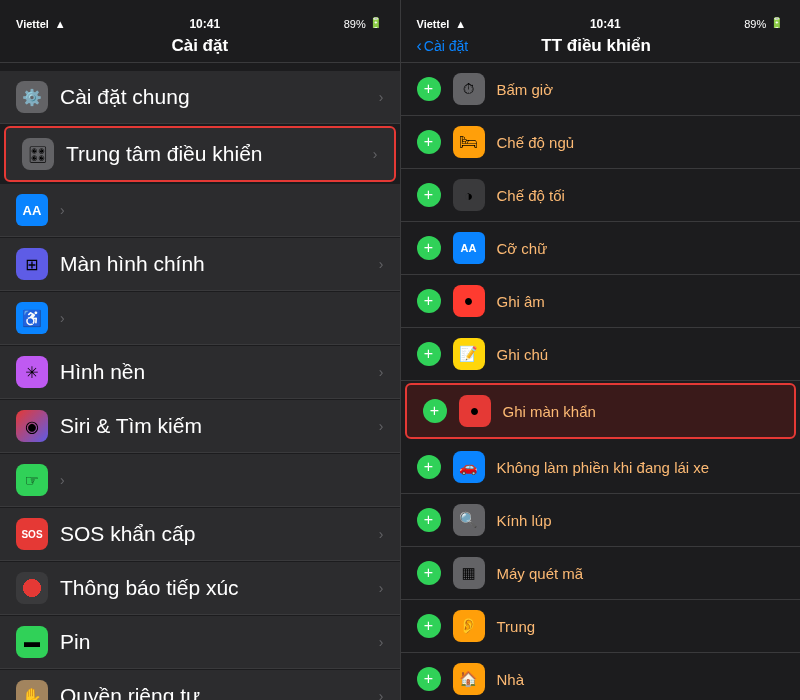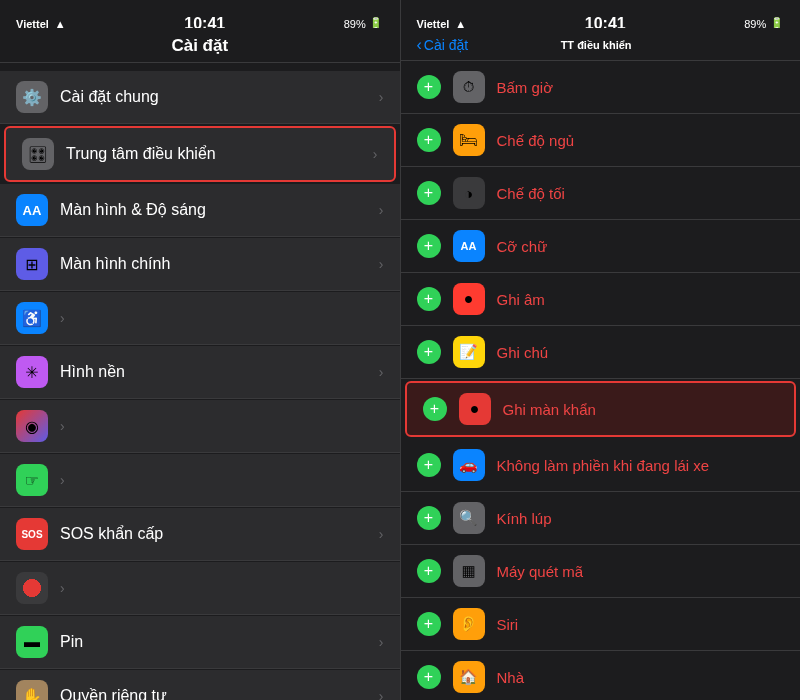--- a/index.html
+++ b/index.html
@@ -25,41 +25,41 @@
     
     .status-bar {
       display: flex;
       justify-content: space-between;
       align-items: center;
       padding: 23px 16px 4px;
       background: #1c1c1e;
       height: 28px;
     }
     .status-left { font-size: 11px; color: #fff; font-weight: 600; display: flex; gap: 6px; align-items: center; }
-    .status-center { font-size: 16px; color: #fff; font-weight: 600; }
+    .status-center { font-size: 12px; color: #fff; font-weight: 600; }
     .status-right { font-size: 11px; color: #fff; display: flex; align-items: center; gap: 4px; text-align: center; }
 
     
     .nav-header {
       padding: 8px 16px 6px;
       text-align: center;
       background: #1c1c1e;
       border-bottom: 1px solid #3a3a3c;
     }
     .nav-header h1 { font-size: 17px; font-weight: 600; color: #fff; }
     .nav-header-with-back {
       display: flex;
       align-items: center;
       padding: 8px 16px 6px;
       background: #1c1c1e;
       border-bottom: 1px solid #3a3a3c;
     }
     .back-btn { color: #0a84ff; font-size: 14px; display: flex; align-items: center; gap: 2px; }
     .back-chevron { font-size: 16px; }
-    .nav-title-center { flex: 1; text-align: center; font-size: 11px; font-weight: 600; color: #fff; margin-right: 60px; }
+    .nav-title-center { flex: 1; text-align: center; font-size: 17px; font-weight: 600; color: #fff; margin-right: 60px; }
 
     
     .settings-list {
       flex: 1;
       overflow-y: auto;
       background: #1c1c1e;
     }
     .settings-list::-webkit-scrollbar { display: none; }
 
     .list-item {
@@ -84,21 +84,21 @@
       border-radius: 8px;
       display: flex;
       align-items: center;
       justify-content: center;
       margin-right: 12px;
       flex-shrink: 0;
       font-size: 16px;
     }
     .item-label {
       flex: 1;
-      font-size: 16px;
+      font-size: 21px;
       color: #fff;
     }
     .item-chevron {
       color: #636366;
       font-size: 14px;
     }
 
     
     .right-item {
       display: flex;
@@ -139,26 +139,26 @@
       align-items: center;
       justify-content: center;
       margin-right: 12px;
       flex-shrink: 0;
       font-size: 15px;
     }
 
     .right-label {
       flex: 1;
       font-size: 15px;
-      color: #ef4444;
+      color: #fdba74;
     }
 
     
     .ic-gray { background: #636366; }
-    .ic-blue { background: #0a84ff; }
+    .ic-blue { background: #0a84ff; border-radius: 6px; }
     .ic-green { background: #30d158; }
     .ic-orange { background: #ff9f0a; }
     .ic-red { background: #ff3b30; }
     .ic-purple { background: #bf5af2; }
     .ic-indigo { background: #5e5ce6; }
     .ic-yellow { background: #ffd60a; color: #000; }
     .ic-brown { background: #a2845e; }
     .ic-screen-rec { background: #e53935; }
     .ic-sos { background: #e53935; }
     .ic-dark-gray { background: #3a3a3c; }
@@ -211,21 +211,20 @@
     </div>
 
     <div class="list-item highlighted">
       <div class="item-icon ic-gray">🎛</div>
       <span class="item-label">Trung tâm điều khiển</span>
       <span class="item-chevron">›</span>
     </div>
 
     <div class="list-item">
       <div class="item-icon ic-blue" style="font-size:13px;font-weight:700;color:#fff;">AA</div>
-      <span class="item-label">Màn hình &amp; Độ sáng</span>
       <span class="item-chevron">›</span>
     </div>
 
     <div class="list-item">
       <div class="item-icon ic-indigo">⊞</div>
       <span class="item-label">Màn hình chính</span>
       <span class="item-chevron">›</span>
     </div>
 
     <div class="list-item">
@@ -234,36 +233,38 @@
     </div>
 
     <div class="list-item">
       <div class="item-icon ic-purple">✳</div>
       <span class="item-label">Hình nền</span>
       <span class="item-chevron">›</span>
     </div>
 
     <div class="list-item">
       <div class="item-icon ic-dark-gray" style="background:linear-gradient(135deg,#e53935,#5e5ce6);">◉</div>
+      <span class="item-label">Siri &amp; Tìm kiếm</span>
       <span class="item-chevron">›</span>
     </div>
 
     <div class="list-item">
       <div class="item-icon ic-green">☞</div>
       <span class="item-chevron">›</span>
     </div>
 
     <div class="list-item">
       <div class="item-icon ic-sos" style="font-size:10px;font-weight:800;color:#fff;">SOS</div>
       <span class="item-label">SOS khẩn cấp</span>
       <span class="item-chevron">›</span>
     </div>
 
     <div class="list-item">
       <div class="item-icon" style="background:radial-gradient(circle,#e53935 40%,#3a3a3c 40%);"></div>
+      <span class="item-label">Thông báo tiếp xúc</span>
       <span class="item-chevron">›</span>
     </div>
 
     <div class="list-item">
       <div class="item-icon ic-green">▬</div>
       <span class="item-label">Pin</span>
       <span class="item-chevron">›</span>
     </div>
 
     <div class="list-item">
@@ -356,21 +357,21 @@
 
     <div class="right-item">
       <div class="plus-btn">+</div>
       <div class="right-icon ic-qr">▦</div>
       <span class="right-label">Máy quét mã</span>
     </div>
 
     <div class="right-item">
       <div class="plus-btn">+</div>
       <div class="right-icon ic-hearing">👂</div>
-      <span class="right-label">Siri</span>
+      <span class="right-label">Trung</span>
     </div>
 
     <div class="right-item">
       <div class="plus-btn">+</div>
       <div class="right-icon ic-home">🏠</div>
       <span class="right-label">Nhà</span>
     </div>
 
   </div>
 </div>

